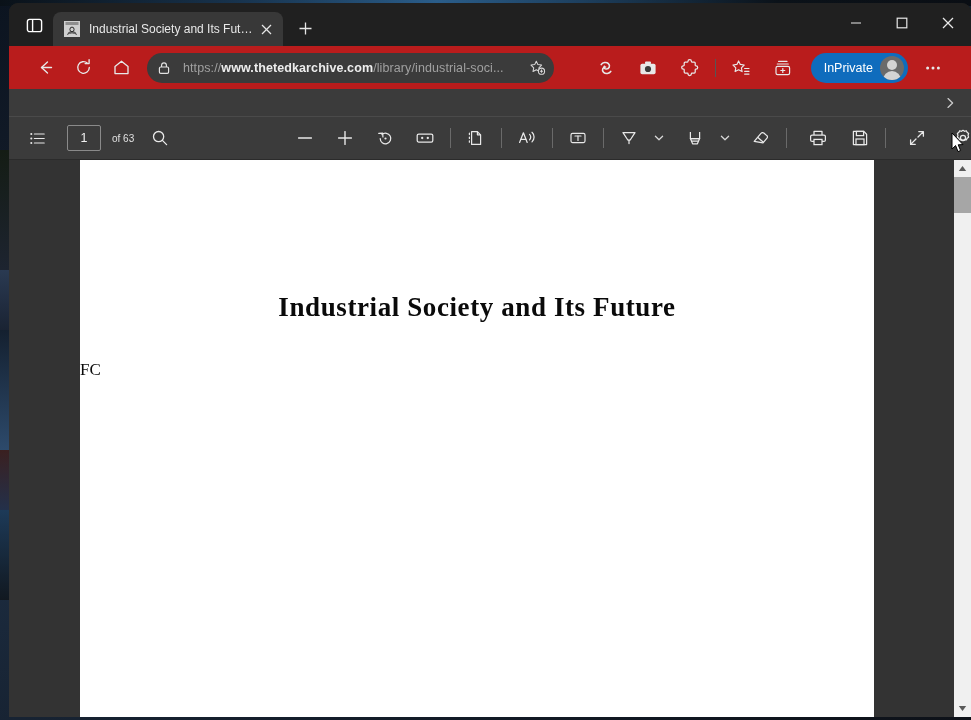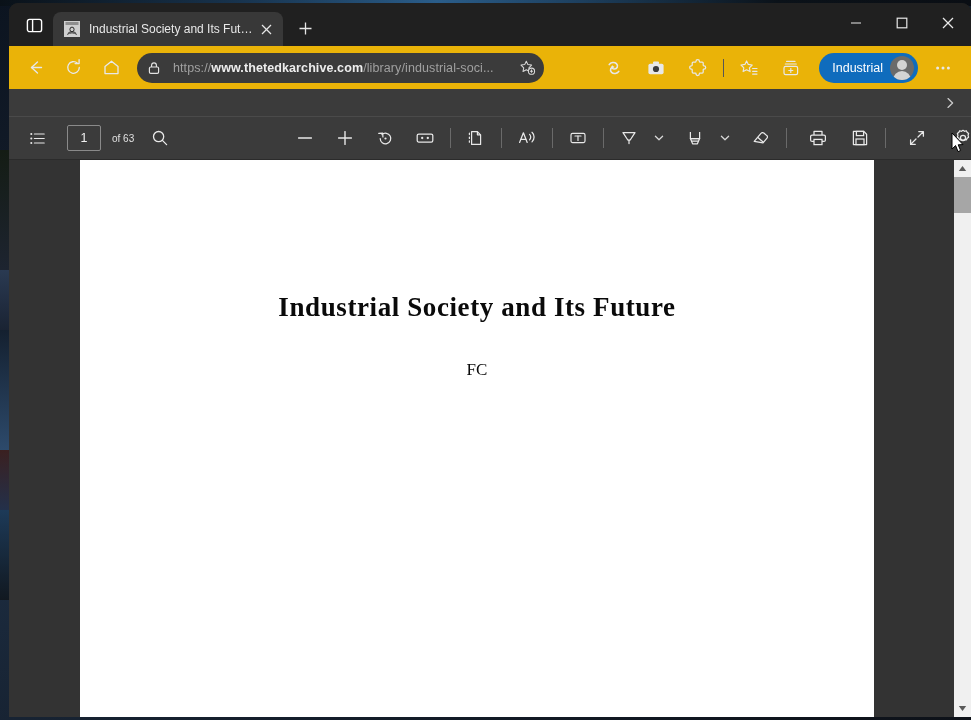--- a/index.html
+++ b/index.html
@@ -89,23 +89,23 @@
   }
   .wc {
     width: 46px; height: 40px;
     display: flex; align-items: center; justify-content: center;
     cursor: pointer;
   }
 
   
   #navbar {
     height: 43px;
-    background: #eab308;
+    background: #b91c1c;
     display: flex; align-items: center;
-    padding: 0 7px;
+    padding: 0 17px;
   }
   .navbtn {
     width: 34px; height: 34px;
     margin: 0 2px;
     display: flex; align-items: center; justify-content: center;
     border-radius: 5px; cursor: pointer;
   }
 
   #omnibox {
     flex: 0 0 auto;
@@ -240,21 +240,21 @@
     font-family: "Liberation Serif", serif;
     font-size: 27px;
     font-weight: 700;
     color: #0a0a0a;
     letter-spacing: .6px;
   }
   #doc-author {
     position: absolute;
     left: 0; right: 0;
     top: 200px;
-    text-align: center;
+    text-align: left;
     font-family: "Liberation Serif", serif;
     font-size: 17px;
     color: #0a0a0a;
   }
 
   
   #vscroll {
     position: absolute;
     right: 0; top: 0;
     width: 17px; height: 557px;
@@ -428,21 +428,21 @@
         <svg width="20" height="20" viewBox="0 0 20 20" fill="none">
           <path d="M5.6 3.4 h8.4" stroke="#e8e8e8" stroke-width="1.2" stroke-linecap="round"></path>
           <path d="M4.3 6 h11" stroke="#e8e8e8" stroke-width="1.2" stroke-linecap="round"></path>
           <rect x="3" y="8.3" width="13.6" height="8.4" rx="1.6" stroke="#e8e8e8" stroke-width="1.2"></rect>
           <line x1="9.8" y1="10.5" x2="9.8" y2="14.5" stroke="#e8e8e8" stroke-width="1.2" stroke-linecap="round"></line>
           <line x1="7.8" y1="12.5" x2="11.8" y2="12.5" stroke="#e8e8e8" stroke-width="1.2" stroke-linecap="round"></line>
         </svg>
       </div>
 
       <div id="inprivate">
-        <span id="inprivate-label">Industrial</span>
+        <span id="inprivate-label">InPrivate</span>
         <span id="inprivate-avatar"></span>
       </div>
 
       <div class="toolicon">
         <svg width="18" height="18" viewBox="0 0 18 18">
           <circle cx="3.6" cy="9" r="1.5" fill="#e8e8e8"></circle>
           <circle cx="9" cy="9" r="1.5" fill="#e8e8e8"></circle>
           <circle cx="14.4" cy="9" r="1.5" fill="#e8e8e8"></circle>
         </svg>
       </div>

